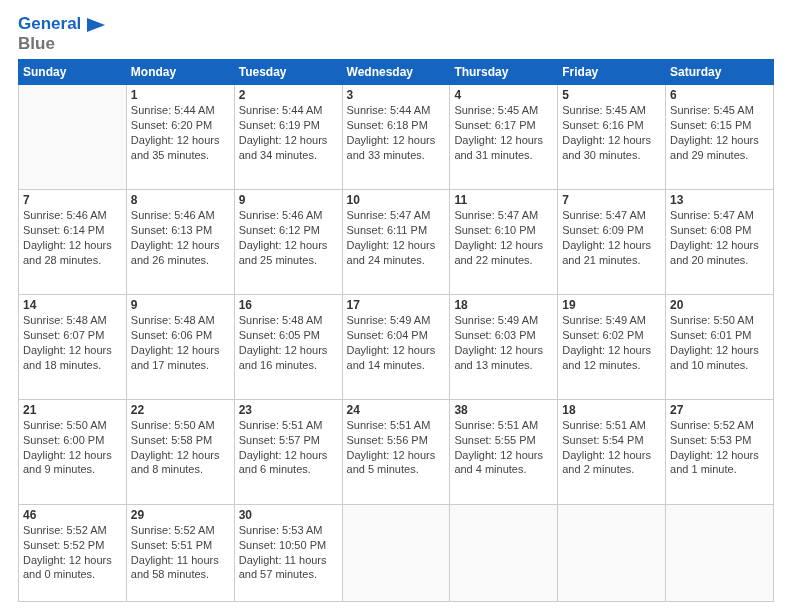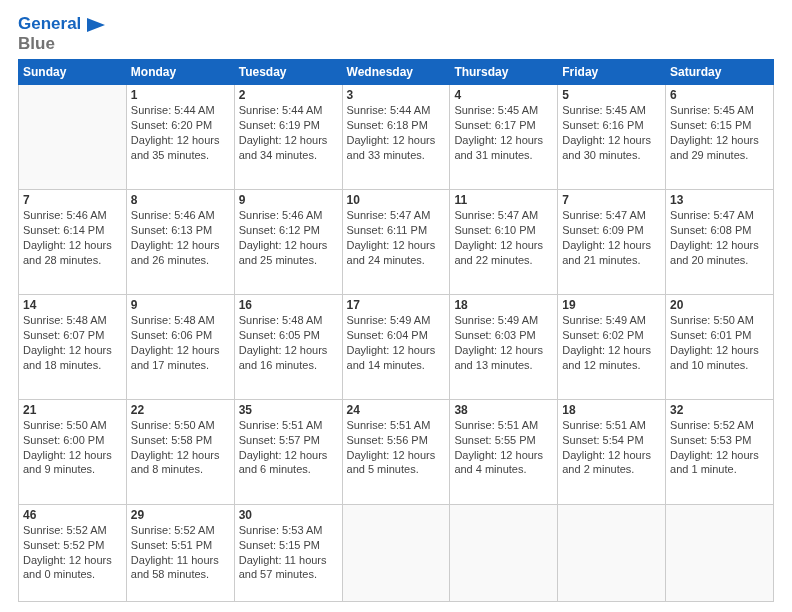--- a/index.html
+++ b/index.html
@@ -272,21 +272,21 @@
 and 9 minutes.</div>
           </td>
           <td>
             <span class="day-num">22</span>
             <div class="day-info" style="white-space: pre-line;">Sunrise: 5:50 AM
 Sunset: 5:58 PM
 Daylight: 12 hours
 and 8 minutes.</div>
           </td>
           <td>
-            <span class="day-num">35</span>
+            <span class="day-num">23</span>
             <div class="day-info" style="white-space: pre-line;">Sunrise: 5:51 AM
 Sunset: 5:57 PM
 Daylight: 12 hours
 and 6 minutes.</div>
           </td>
           <td>
             <span class="day-num">24</span>
             <div class="day-info" style="white-space: pre-line;">Sunrise: 5:51 AM
 Sunset: 5:56 PM
 Daylight: 12 hours
@@ -300,21 +300,21 @@
 and 4 minutes.</div>
           </td>
           <td>
             <span class="day-num">18</span>
             <div class="day-info" style="white-space: pre-line;">Sunrise: 5:51 AM
 Sunset: 5:54 PM
 Daylight: 12 hours
 and 2 minutes.</div>
           </td>
           <td>
-            <span class="day-num">32</span>
+            <span class="day-num">27</span>
             <div class="day-info" style="white-space: pre-line;">Sunrise: 5:52 AM
 Sunset: 5:53 PM
 Daylight: 12 hours
 and 1 minute.</div>
           </td>
         </tr>
         <tr>
           <td>
             <span class="day-num">46</span>
             <div class="day-info" style="white-space: pre-line;">Sunrise: 5:52 AM
@@ -325,21 +325,21 @@
           <td>
             <span class="day-num">29</span>
             <div class="day-info" style="white-space: pre-line;">Sunrise: 5:52 AM
 Sunset: 5:51 PM
 Daylight: 11 hours
 and 58 minutes.</div>
           </td>
           <td>
             <span class="day-num">30</span>
             <div class="day-info" style="white-space: pre-line;">Sunrise: 5:53 AM
-Sunset: 5:15 PM
+Sunset: 10:50 PM
 Daylight: 11 hours
 and 57 minutes.</div>
           </td>
           <td class="empty-cell"></td>
           <td class="empty-cell"></td>
           <td class="empty-cell"></td>
           <td class="empty-cell"></td>
         </tr>
       </tbody>
   </table>

